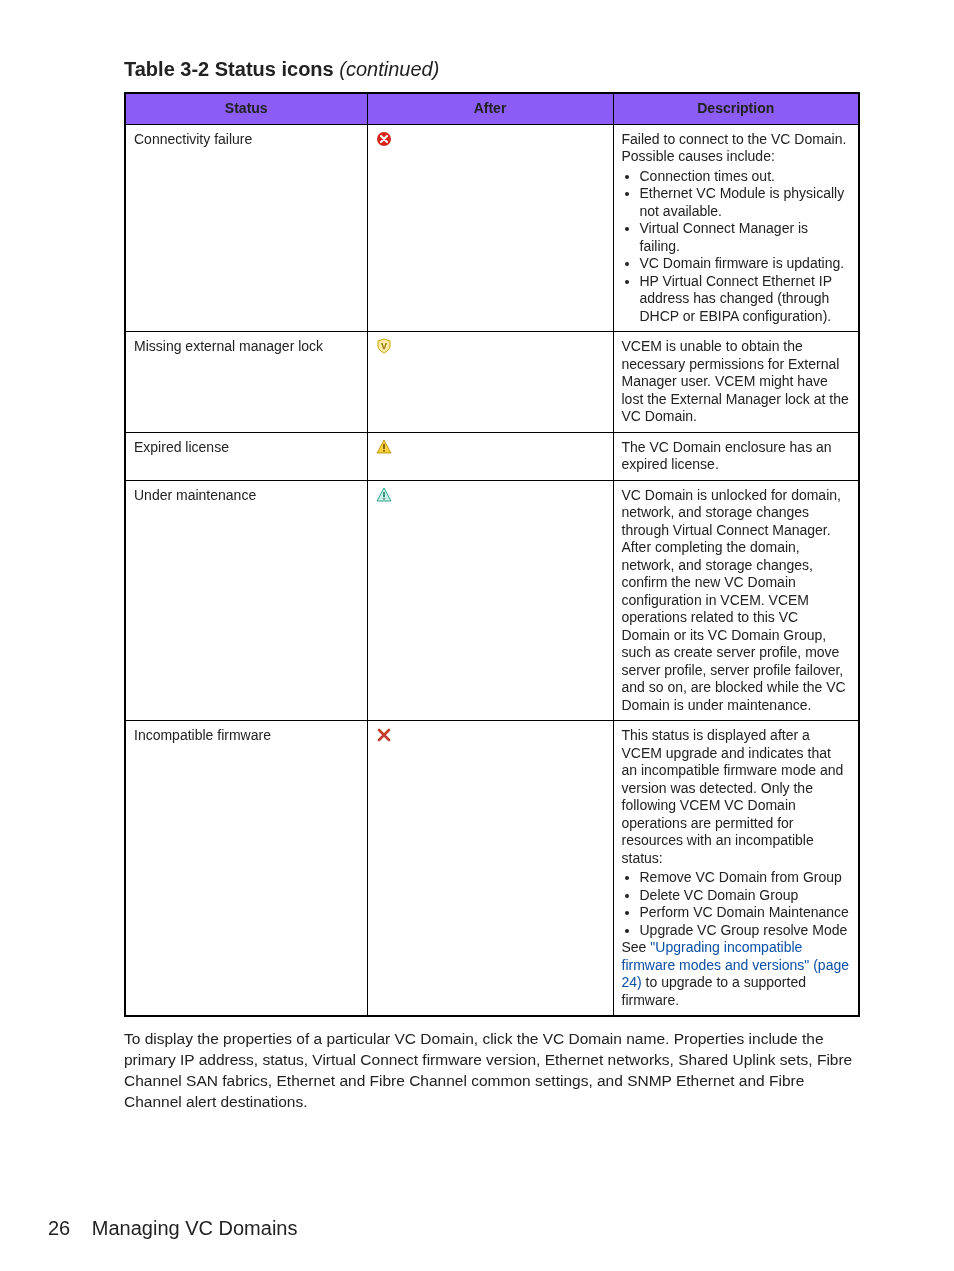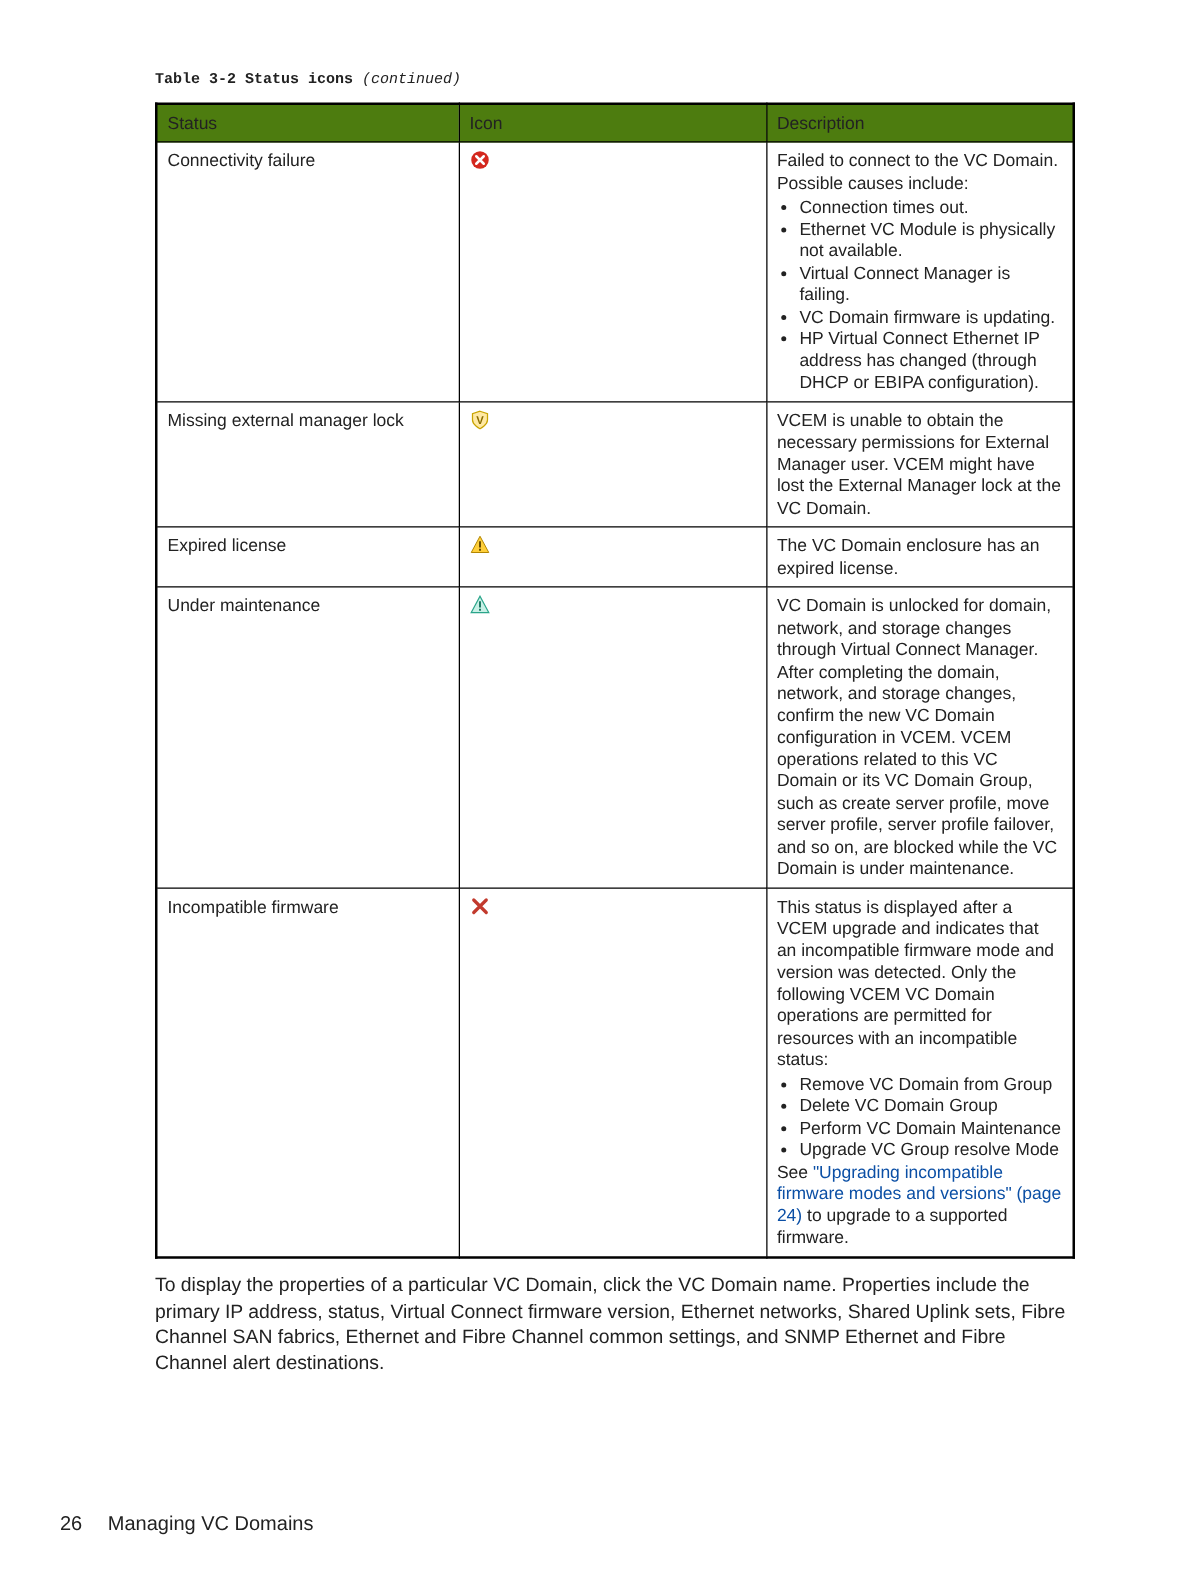--- a/index.html
+++ b/index.html
@@ -6,54 +6,54 @@
   .page{
     width:954px;height:1271px;
     box-sizing:border-box;
     padding:56px 90px 40px 90px;
     font-family:"Segoe UI","Helvetica Neue",Arial,sans-serif;
     color:#222;
     position:relative;
     font-size:14.5px;
     line-height:1.3;
   }
-  .tbl-title{font-weight:700;font-size:12px;margin:0 0 10px 34px;font-family:Liberation Mono, monospace;}
+  .tbl-title{font-weight:700;font-size:20px;margin:0 0 10px 34px;}
   .tbl-title .cont{font-weight:400;font-style:italic;}
   table.status{
     border-collapse:collapse;
     width:734px;
     margin-left:34px;
     border:2px solid #000;
     table-layout:fixed;
   }
   table.status th, table.status td{
     border:1px solid #000;
     padding:6px 8px 6px 8px;
     vertical-align:top;
     font-size:14px;
     line-height:1.25;
     text-align:left;
     word-wrap:break-word;
   }
   table.status th{
-    font-weight:400;
-    background:#4d7c0f;
-    padding-top:6px;padding-bottom:6px;
+    font-weight:700;
+    background:#8b5cf6;
+    padding-top:6px;padding-bottom:6px;text-align:center;
   }
   table.status col.c1{width:242px;}
   table.status col.c2{width:246px;}
   table.status col.c3{width:246px;}
   ul.bul{margin:2px 0 0 0;padding:0 0 0 18px;}
   ul.bul li{margin:0;padding:0;}
   .ico{width:16px;height:16px;display:inline-block;}
   a.link{color:#0b4fa5;text-decoration:none;}
   .body-para{margin:12px 0 0 34px;width:740px;font-size:15.5px;line-height:1.35;}
   .footer{
-    position:absolute;left:48px;bottom:40px;
-    font-size:16px;
+    position:absolute;left:48px;bottom:30px;
+    font-size:20px;
   }
   .footer .pn{margin-right:16px;}
 </style>
 </head>
 <body>
 
 <div class="page">
 
   <p class="tbl-title">
     <span>Table 3-2 Status icons</span>
@@ -62,21 +62,21 @@
 
   <table class="status">
     <colgroup>
         <col class="c1">
         <col class="c2">
         <col class="c3">
       </colgroup>
     <thead>
       <tr>
         <th>Status</th>
-        <th>Icon</th>
+        <th>After</th>
         <th>Description</th>
       </tr>
     </thead>
     <tbody>
 
       <tr>
         <td>Connectivity failure</td>
         <td>
           <svg class="ico" viewBox="0 0 16 16">
             <circle cx="8" cy="8" r="7" fill="#d4281e"></circle>

